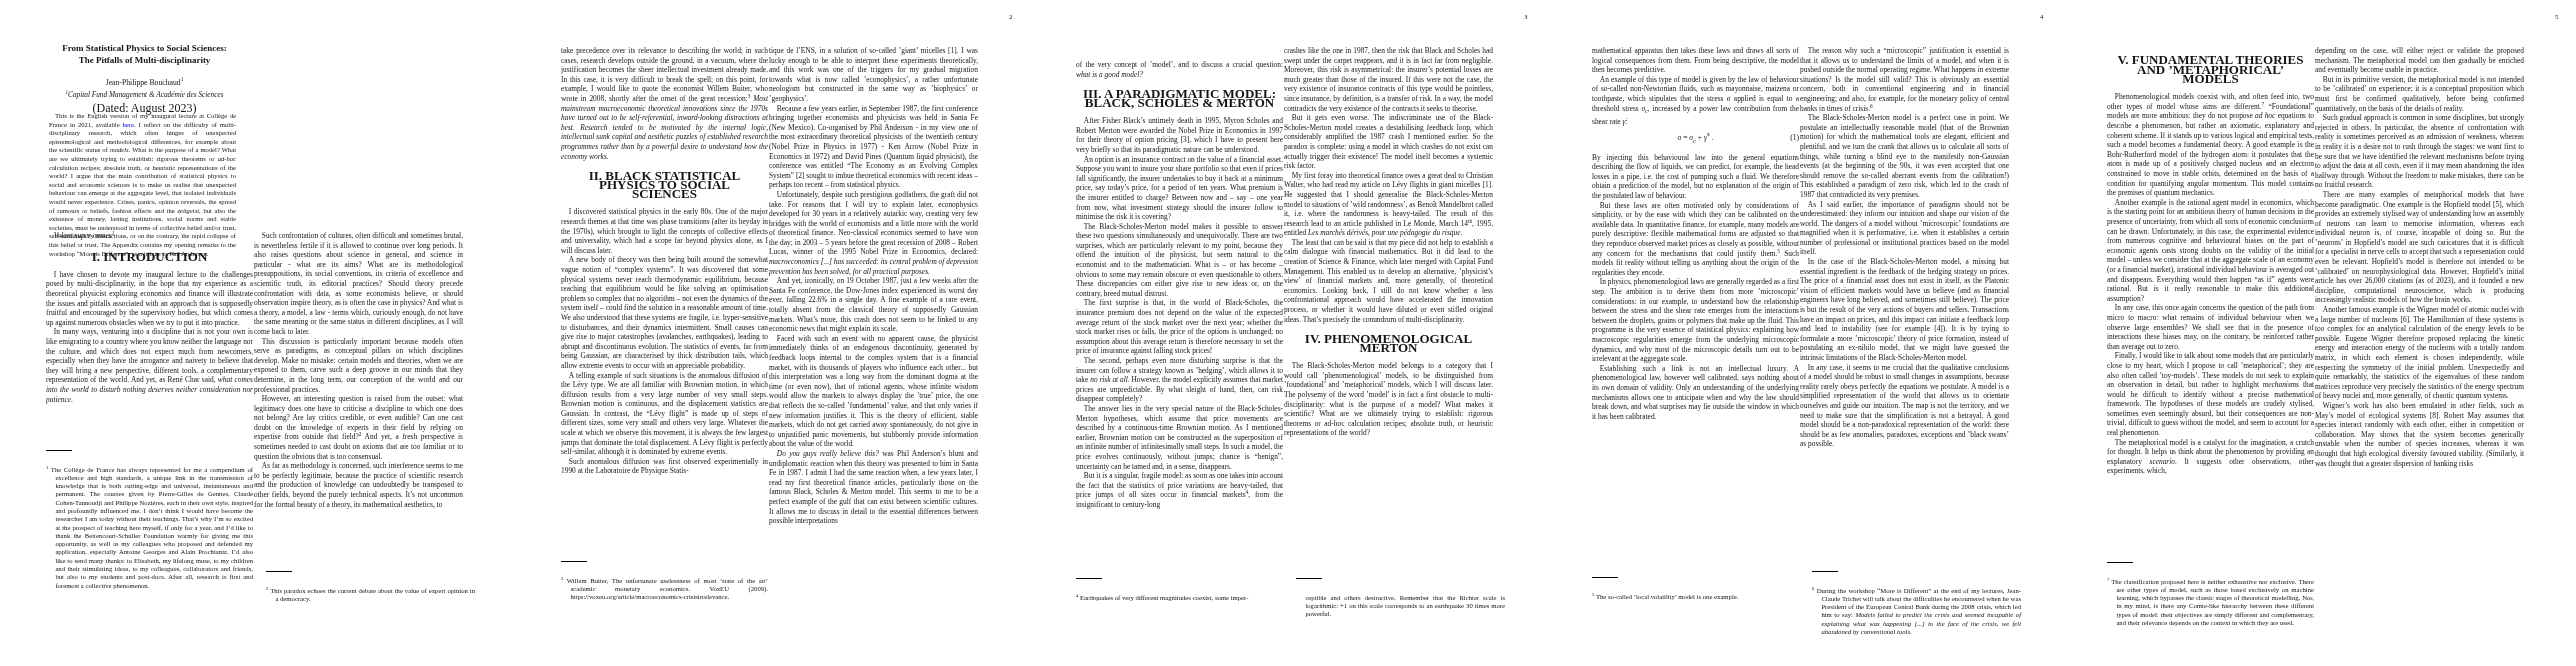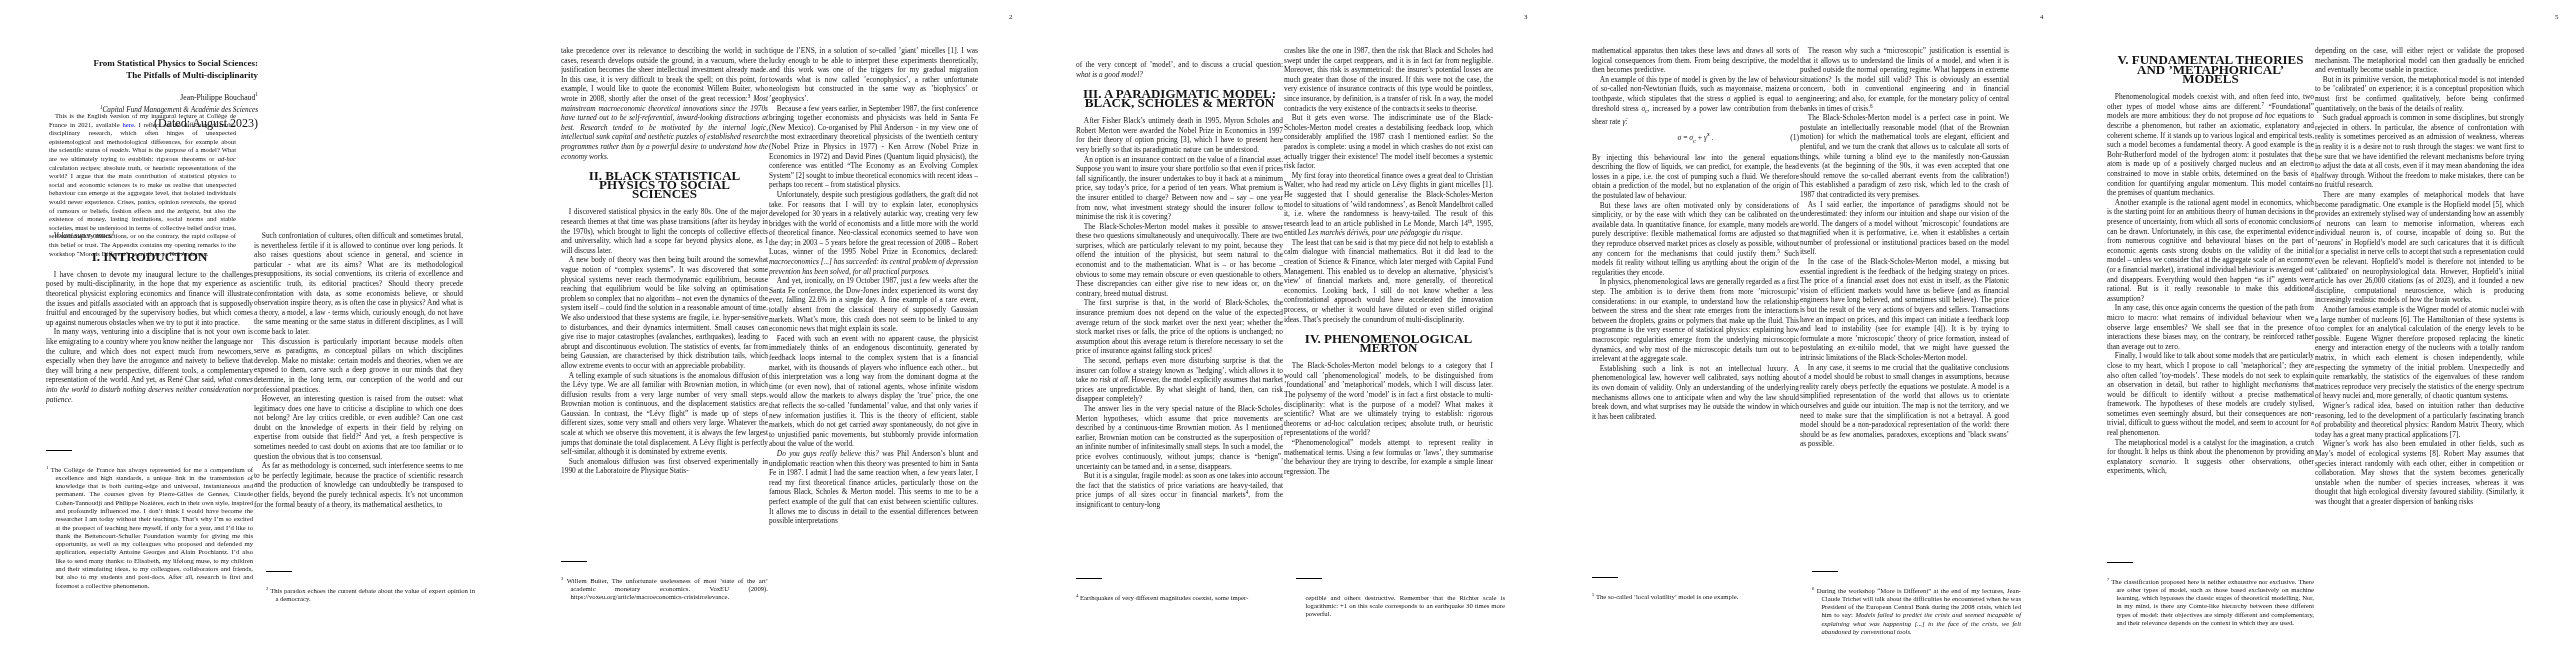--- a/index.html
+++ b/index.html
@@ -1,20 +1,20 @@
 <!DOCTYPE html>
 <html lang="en" style="font-size:9px"><head>
 <meta charset="utf-8">
 <style>
   html,body{margin:0;padding:0;background:#ffffff;width:2576px;height:667px;overflow:hidden;}
   body{font-family:"Liberation Serif","DejaVu Serif",serif;color:#141414;}
   .sheet{position:absolute;top:0;width:515px;height:667px;background:#fff;}
   .pagenum{position:absolute;top:13.3px;left:494px;font-size:7px;color:#222;}
   
-  .front{position:absolute;left:31px;top:42px;width:227px;text-align:right;margin-top:15px;}
+  .front{position:absolute;left:31px;top:42px;width:227px;text-align:center;}
   .title{font-weight:bold;font-size:9px;line-height:12px;}
   .author{margin-top:12.2px;font-size:7.7px;}
   .affil{margin-top:2.8px;font-size:7.3px;font-style:italic;}
   .dateline{margin-top:2.2px;font-size:12px;}
   .abstract{position:absolute;left:49px;top:112px;width:187px;text-align:justify;font-size:6.6px;line-height:8.6px;text-indent:6.1px;}
   .link{color:#0000e0;text-decoration:none;}
   
   .arxiv-banner{position:absolute;left:9px;top:28px;height:622px;width:25.6px;
     writing-mode:vertical-rl;transform:rotate(180deg);
     font-size:15px;letter-spacing:0.3px;color:#7d7d7d;text-align:center;}
@@ -114,21 +114,20 @@
       <p>The answer lies in the very special nature of the Black-Scholes-Merton hypotheses, which assume that price movements are described by a continuous-time Brownian motion. As I mentioned earlier, Brownian motion can be constructed as the superposition of an infinite number of infinitesimally small steps. In such a model, the price evolves continuously, without jumps; chance is “benign”, uncertainty can be tamed and, in a sense, disappears.</p>
       <p>But it is a singular, fragile model: as soon as one takes into account the fact that the statistics of price variations are heavy-tailed, that price jumps of all sizes occur in financial markets<sup>4</sup>, from the insignificant to century-long</p>
     </div>
   <div class="col right" style="top:46px;height:528px;">
       <p class="noindent">crashes like the one in 1987, then the risk that Black and Scholes had swept under the carpet reappears, and it is in fact far from negligible. Moreover, this risk is asymmetrical: the insurer’s potential losses are much greater than those of the insured. If this were not the case, the very existence of insurance contracts of this type would be pointless, since insurance, by definition, is a transfer of risk. In a way, the model contradicts the very existence of the contracts it seeks to theorise.</p>
       <p>But it gets even worse. The indiscriminate use of the Black-Scholes-Merton model creates a destabilising feedback loop, which considerably amplified the 1987 crash I mentioned earlier. So the paradox is complete: using a model in which crashes do not exist can actually trigger their existence! The model itself becomes a systemic risk factor.</p>
       <p>My first foray into theoretical finance owes a great deal to Christian Walter, who had read my article on Lévy flights in giant micelles [1]. He suggested that I should generalise the Black-Scholes-Merton model to situations of ’wild randomness’, as Benoît Mandelbrot called it, i.e. where the randomness is heavy-tailed. The result of this research lead to an article published in Le Monde, March 14<sup>th</sup>, 1995, entitled <i>Les marchés dérivés, pour une pédagogie du risque</i>.</p>
       <p>The least that can be said is that my piece did not help to establish a calm dialogue with financial mathematics. But it did lead to the creation of Science &amp; Finance, which later merged with Capital Fund Management. This enabled us to develop an alternative, ’physicist’s view’ of financial markets and, more generally, of theoretical economics. Looking back, I still do not know whether a less confrontational approach would have accelerated the innovation process, or whether it would have diluted or even stifled original ideas. That’s precisely the conundrum of multi-disciplinarity.</p>
       <h2 class="sechead">IV. PHENOMENOLOGICAL MERTON</h2>
       <p>The Black-Scholes-Merton model belongs to a category that I would call ’phenomenological’ models, to be distinguished from ’foundational’ and ’metaphorical’ models, which I will discuss later. The polysemy of the word ’model’ is in fact a first obstacle to multi-disciplinarity: what is the purpose of a model? What makes it scientific? What are we ultimately trying to establish: rigorous theorems or ad-hoc calculation recipes; absolute truth, or heuristic representations of the world?</p>
-      <p>“Phenomenological” models attempt to represent reality in mathematical terms. Using a few formulas or ’laws’, they summarise the behaviour they are trying to describe, for example a simple linear regression. The</p>
     </div>
   <div class="fns left" style="top:578px;">
       <div class="fnrule"></div>
       <p class="fn"><sup>4</sup> Earthquakes of very different magnitudes coexist, some imper-</p>
     </div>
   <div class="fns right" style="top:578px;">
       <div class="fnrule"></div>
       <p class="fn fncont">ceptible and others destructive. Remember that the Richter scale is logarithmic: +1 on this scale corresponds to an earthquake 30 times more powerful.</p>
     </div>
 </div>
@@ -170,21 +169,20 @@
       <p>In any case, this once again concerns the question of the path from micro to macro: what remains of individual behaviour when we observe large ensembles? We shall see that in the presence of interactions these biases may, on the contrary, be reinforced rather than average out to zero.</p>
       <p>Finally, I would like to talk about some models that are particularly close to my heart, which I propose to call ’metaphorical’; they are also often called ’toy-models’. These models do not seek to explain an observation in detail, but rather to highlight <i>mechanisms</i> that would be difficult to identify without a precise mathematical framework. The hypotheses of these models are crudely stylised, sometimes even seemingly absurd, but their consequences are non-trivial, difficult to guess without the model, and seem to account for a real phenomenon.</p>
       <p>The metaphorical model is a catalyst for the imagination, a crutch for thought. It helps us think about the phenomenon by providing an explanatory <i>scenario</i>. It suggests other observations, other experiments, which,</p>
     </div>
   <div class="col right" style="top:46px;height:603px;">
       <p class="noindent">depending on the case, will either reject or validate the proposed mechanism. The metaphorical model can then gradually be enriched and eventually become usable in practice.</p>
       <p>But in its primitive version, the metaphorical model is not intended to be ’calibrated’ on experience; it is a conceptual proposition which must first be confirmed qualitatively, before being confirmed quantitatively, on the basis of the details of reality.</p>
       <p>Such gradual approach is common in some disciplines, but strongly rejected in others. In particular, the absence of confrontation with reality is sometimes perceived as an admission of weakness, whereas in reality it is a desire not to rush through the stages: we want first to be sure that we have identified the relevant mechanisms before trying to adjust the data at all costs, even if it may mean abandoning the idea halfway through. Without the freedom to make mistakes, there can be no fruitful research.</p>
       <p>There are many examples of metaphorical models that have become paradigmatic. One example is the Hopfield model [5], which provides an extremely stylised way of understanding how an assembly of neurons can learn to memorise information, whereas each individual neuron is, of course, incapable of doing so. But the ’neurons’ in Hopfield’s model are such caricatures that it is difficult for a specialist in nerve cells to accept that such a representation could even be relevant. Hopfield’s model is therefore not intended to be ’calibrated’ on neurophysiological data. However, Hopfield’s initial article has over 26,000 citations (as of 2023), and it founded a new discipline, computational neuroscience, which is producing increasingly realistic models of how the brain works.</p>
       <p>Another famous example is the Wigner model of atomic nuclei with a large number of nucleons [6]. The Hamiltonian of these systems is too complex for an analytical calculation of the energy levels to be possible. Eugene Wigner therefore proposed replacing the kinetic energy and interaction energy of the nucleons with a totally random matrix, in which each element is chosen independently, while respecting the symmetry of the initial problem. Unexpectedly and quite remarkably, the statistics of the eigenvalues of these random matrices reproduce very precisely the statistics of the energy spectrum of heavy nuclei and, more generally, of chaotic quantum systems.</p>
-      <p>Wigner’s radical idea, based on intuition rather than deductive reasoning, led to the development of a particularly fascinating branch of probability and theoretical physics: Random Matrix Theory, which today has a great many practical applications [7].</p>
       <p>Wigner’s work has also been emulated in other fields, such as May’s model of ecological systems [8]. Robert May assumes that species interact randomly with each other, either in competition or collaboration. May shows that the system becomes generically unstable when the number of species increases, whereas it was thought that high ecological diversity favoured stability. (Similarly, it was thought that a greater dispersion of banking risks</p>
     </div>
   <div class="fns left" style="top:562px;">
       <div class="fnrule"></div>
       <p class="fn"><sup>7</sup> The classification proposed here is neither exhaustive nor exclusive. There are other types of model, such as those based exclusively on machine learning, which bypasses the classic stages of theoretical modelling. Nor, in my mind, is there any Comte-like hierarchy between these different types of model: their objectives are simply different and complementary, and their relevance depends on the context in which they are used.</p>
     </div>
 
 </div>
 
 

